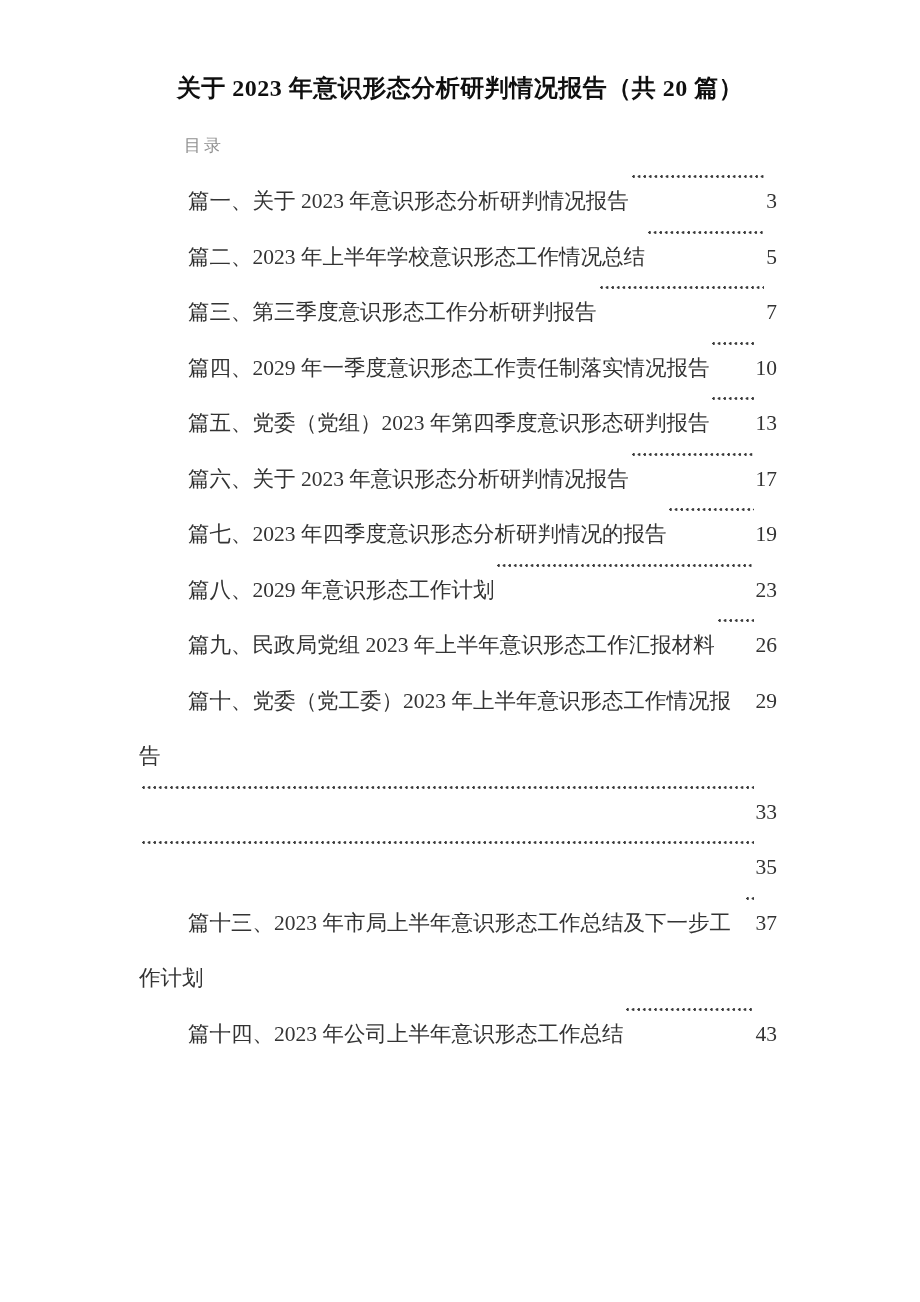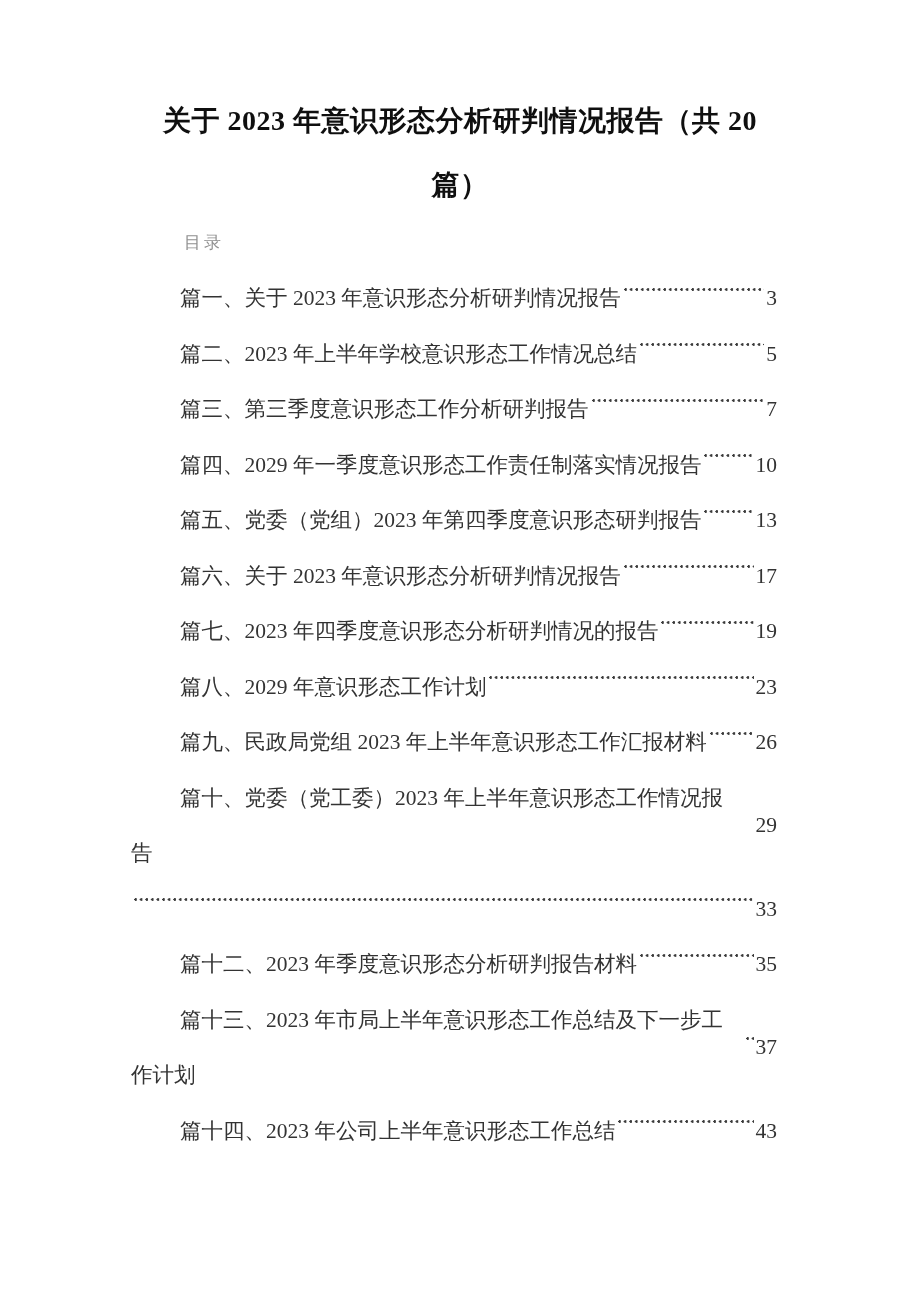--- a/index.html
+++ b/index.html
@@ -14,45 +14,46 @@
   }
   .page {
     position: relative;
     width: 920px;
     height: 1302px;
     background: var(--bg, #ffffff);
     overflow: hidden;
   }
   .doc-title {
     margin: 0 auto;
-    padding-top: 89px;
+    padding-top: 56px;
     width: 632px;
     text-align: center;
-    font-size: 28px;
+    font-size: 24px;
     line-height: 64px;
     font-weight: bold;
     color: var(--title, #0f0f0f);
     letter-spacing: 0.5px;
   }
   .toc-heading {
     margin: 14px 8px 0 184px;
     font-size: 17px;
     line-height: 24px;
     letter-spacing: 3px;
     color: var(--muted, #8f8f8f);
   }
   .toc-list {
     margin: 16px 143px 0 131px; 
     font-size: 21.5px;
     color: var(--body, #333333);
   }
   .toc-entry {
     display: flex;
-    align-items: center;
+    align-items: flex-start;
     line-height: 55.5px;
+    margin-left: 8px;
   }
   .entry-text {
     text-indent: 49px; 
   }
   .leader {
     flex: 1 1 8px;
     min-width: 8px;
     height: 5px;
     margin: 0 2px 19px 3px; 
     background-image: radial-gradient(circle at 1.6px 2.5px, #3c3c3c 1.15px, rgba(0,0,0,0) 1.55px);
@@ -135,21 +136,20 @@
     <span class="leader"></span>
     <span class="page-num">29</span>
   </div>
 
   <div class="toc-entry">
     <span class="leader"></span>
     <span class="page-num">33</span>
   </div>
 
   <div class="toc-entry">
-    <span class="entry-text">篇十二、2023 年季度意识形态分析研判报告材料</span>
     <span class="leader"></span>
     <span class="page-num">35</span>
   </div>
 
   <div class="toc-entry">
     <span class="entry-text">篇十三、2023 年市局上半年意识形态工作总结及下一步工作计划</span>
     <span class="leader"></span>
     <span class="page-num">37</span>
   </div>
 

